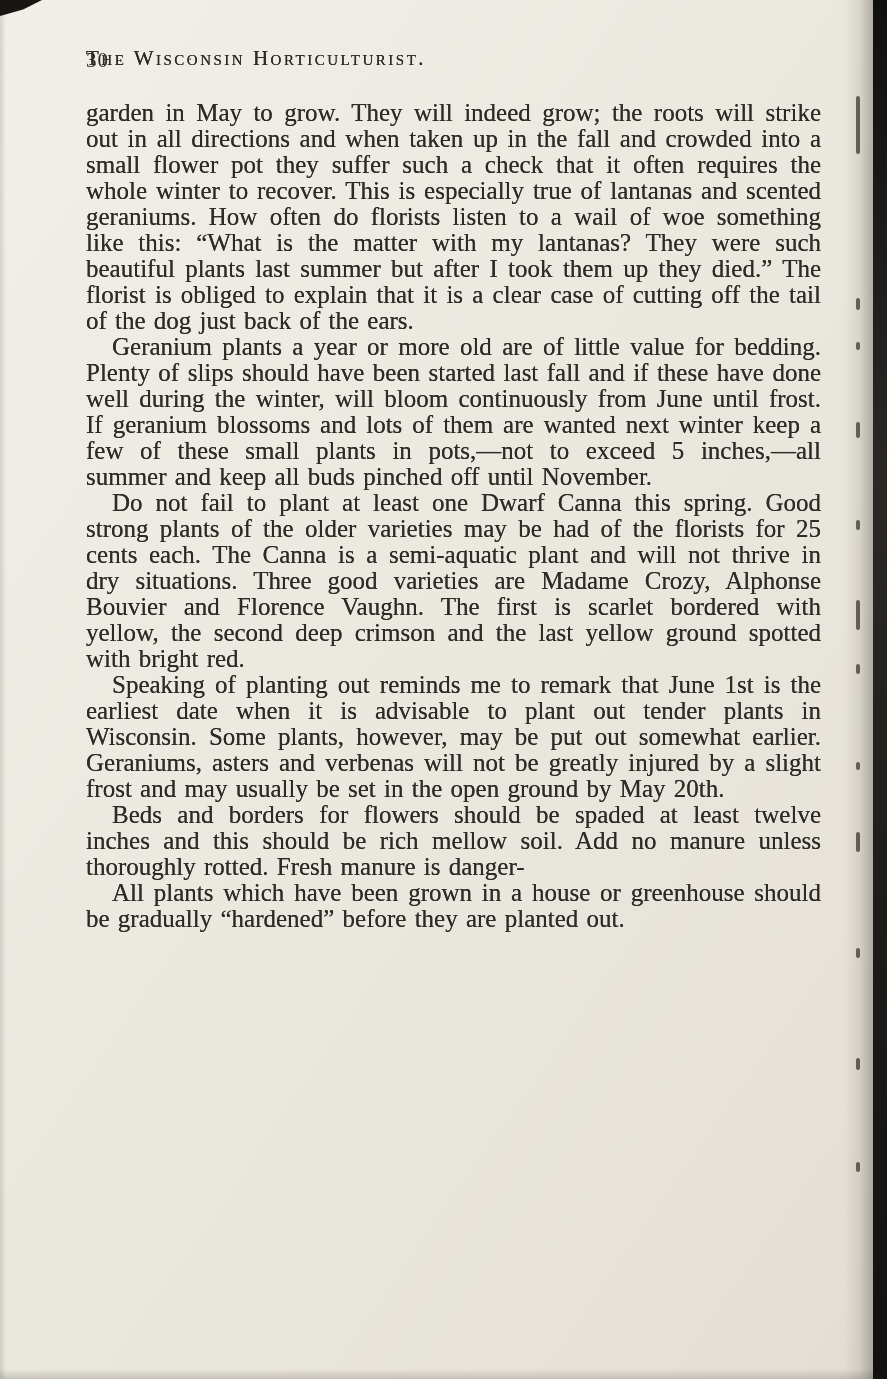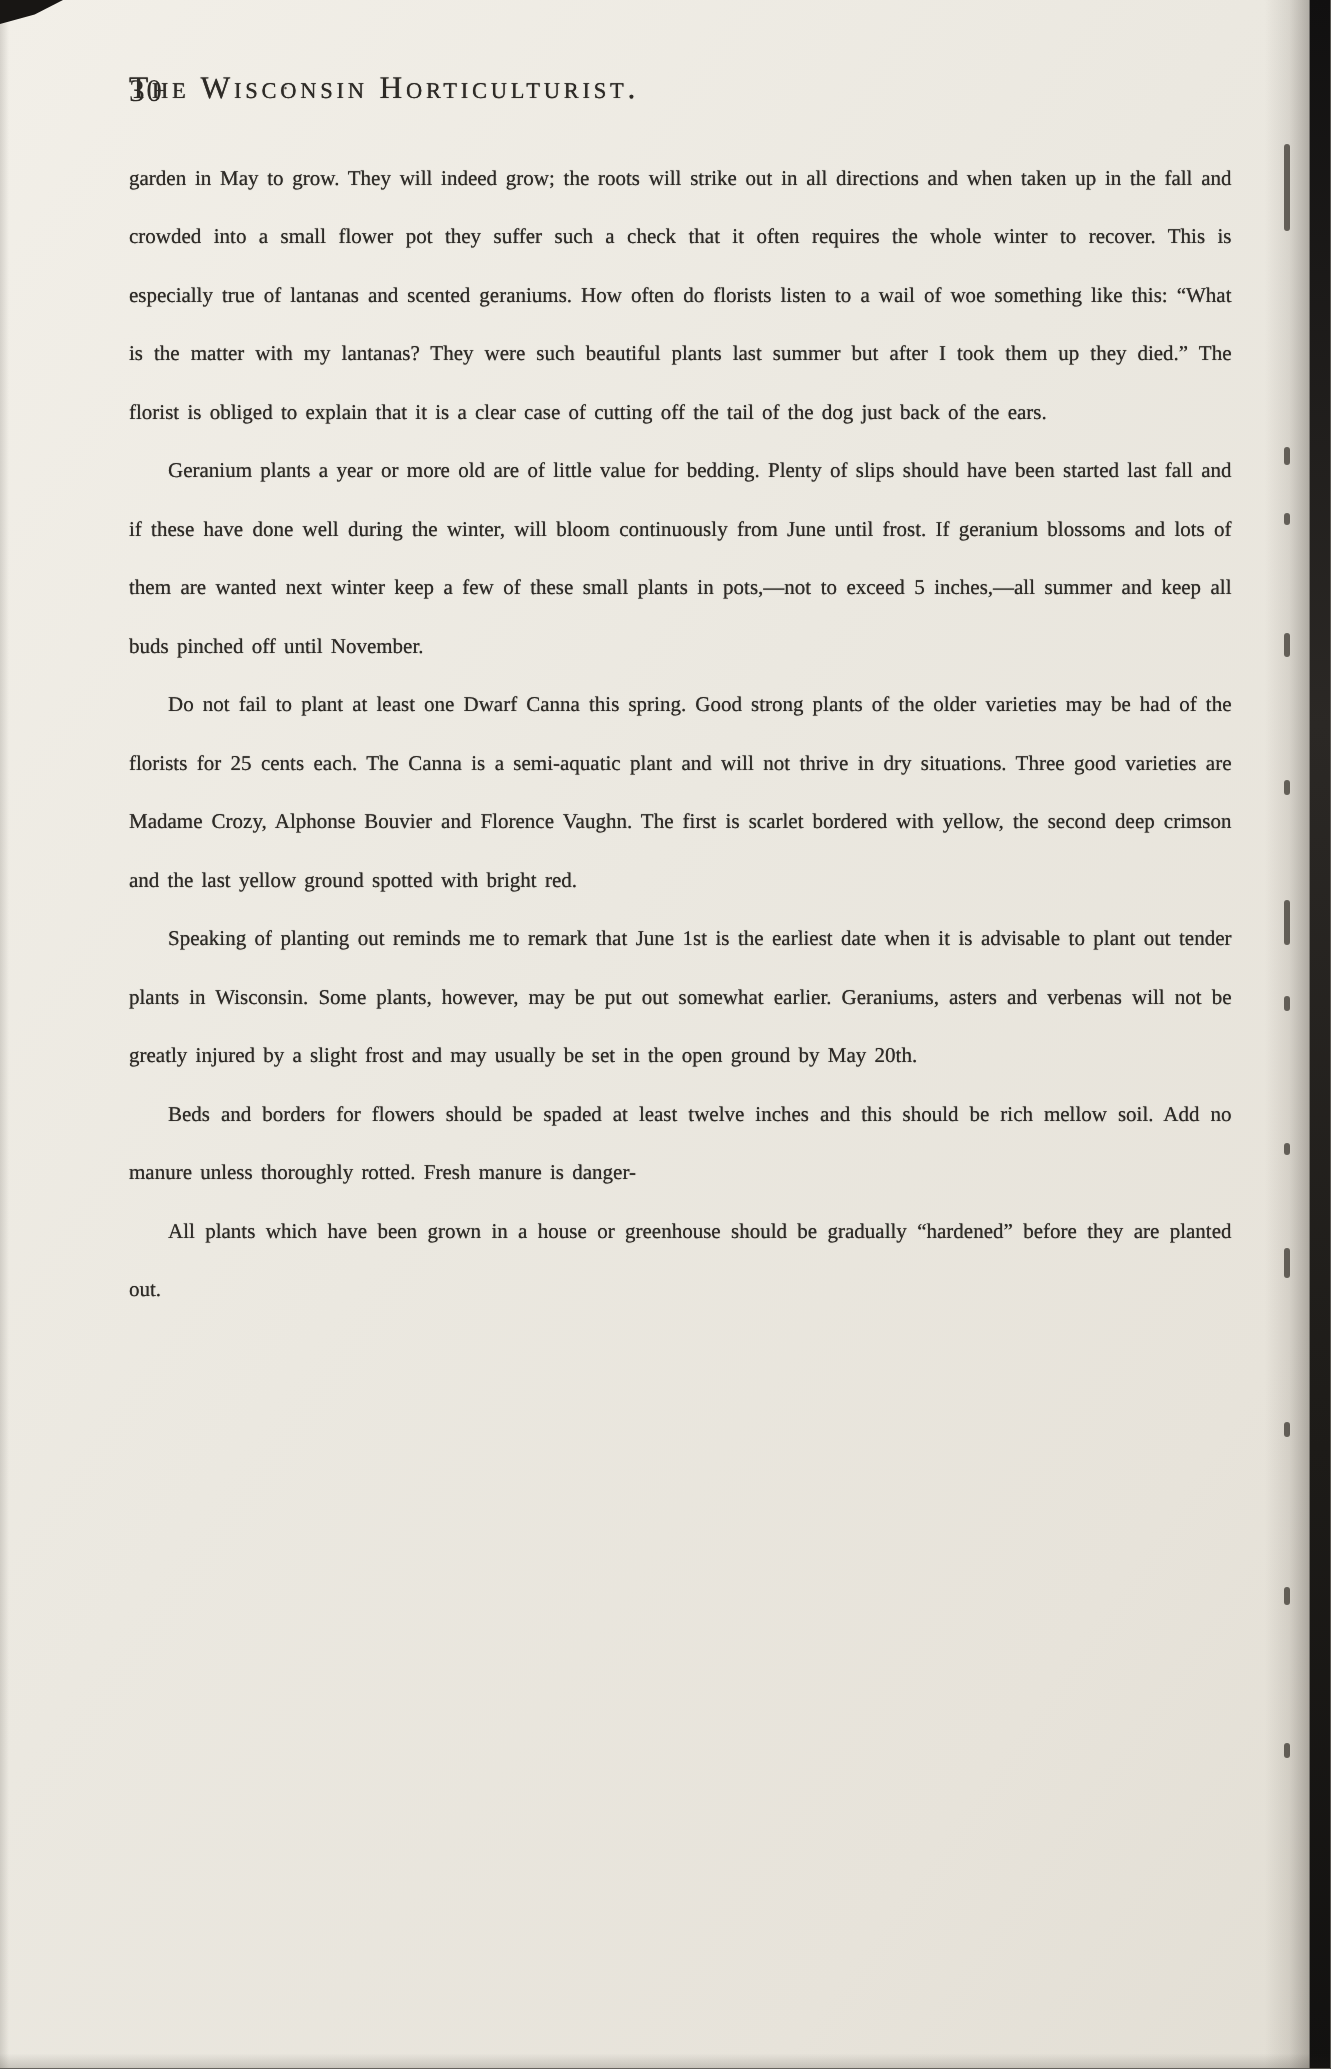--- a/index.html
+++ b/index.html
@@ -57,22 +57,22 @@
     font-size: 21px; font-weight: normal;
     font-variant: small-caps;
     letter-spacing: 2.5px;
     text-shadow: 0 0 0.5px currentColor;
   }
   
   .page-body {
     position: absolute; top: 100px; left: 86px; right: 66px;
   }
   .page-body p {
-    font-size: 14px;
-    line-height: 39px;
+    font-size: 25px;
+    line-height: 26px;
     text-align: justify;
     text-indent: 26px;
     word-spacing: 2px;
     text-shadow: 0 0 0.5px rgba(46,43,39,0.85);
   }
   .page-body p.no-indent { text-indent: 0; }
 </style>
 </head>
 <body>
 

